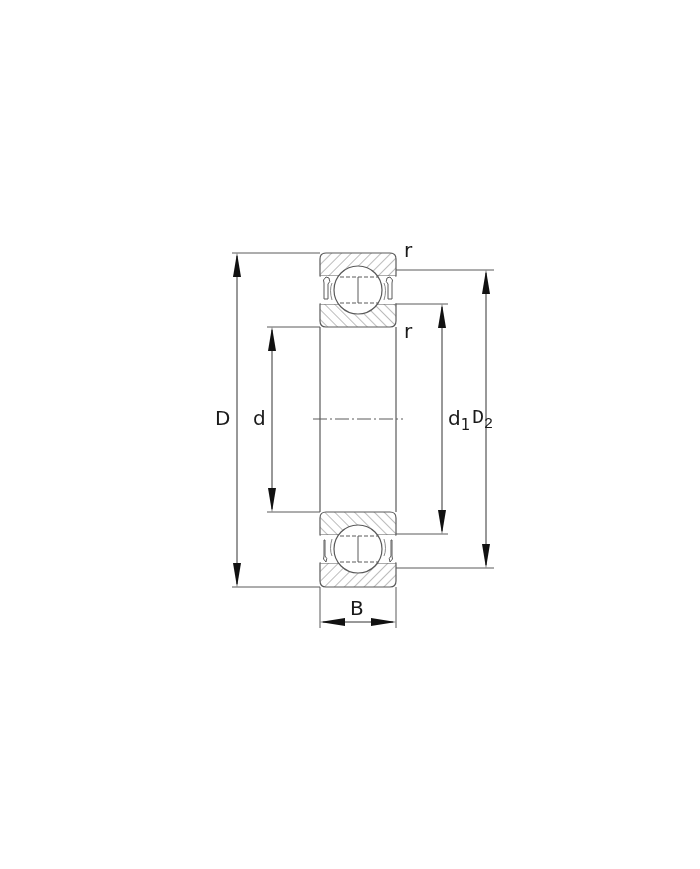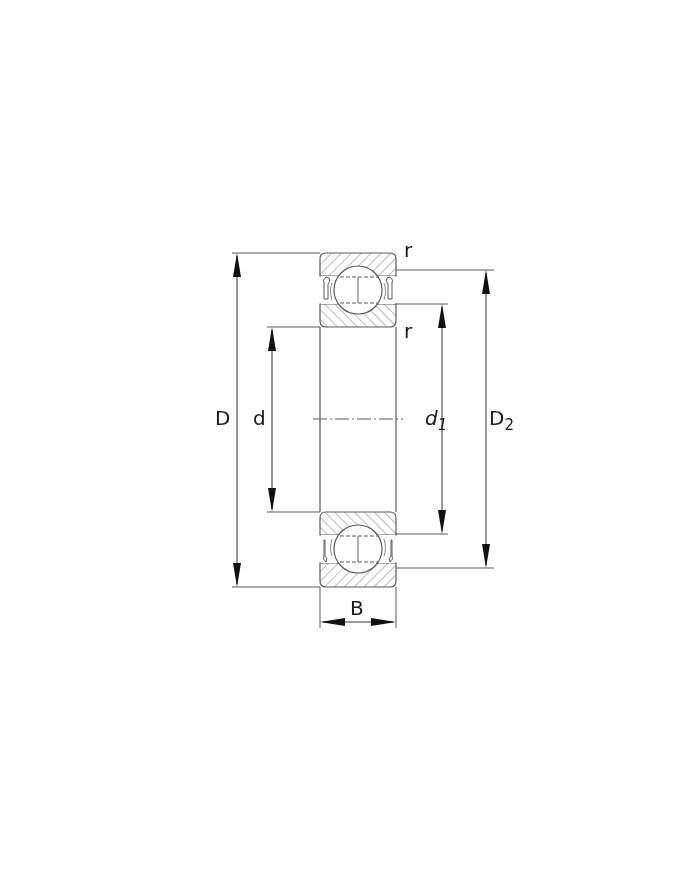--- a/index.html
+++ b/index.html
@@ -110,24 +110,24 @@
     <polygon points="396,622 371,618 371,626" fill="#111"></polygon>
   </g>
 </svg>
 
 <div class="lbl" style="left:215px; top:408px;">
   <span>D</span>
 </div>
 <div class="lbl" style="left:253px; top:408px;">
   <span>d</span>
 </div>
-<div class="lbl" style="left:425px; top:408px;font-style:italic;">
+<div class="lbl" style="left:448px; top:408px;">
   <span>d</span><sub>1</sub>
 </div>
-<div class="lbl" style="left:489px; top:408px;">
+<div class="lbl" style="left:472px; top:408px;font-family:Liberation Mono, monospace;">
   <span>D</span><sub>2</sub>
 </div>
 <div class="lbl" style="left:350px; top:598px;">
   <span>B</span>
 </div>
 <div class="lbl" style="left:404px; top:240px;">
   <span>r</span>
 </div>
 <div class="lbl" style="left:404px; top:321px;">
   <span>r</span>

